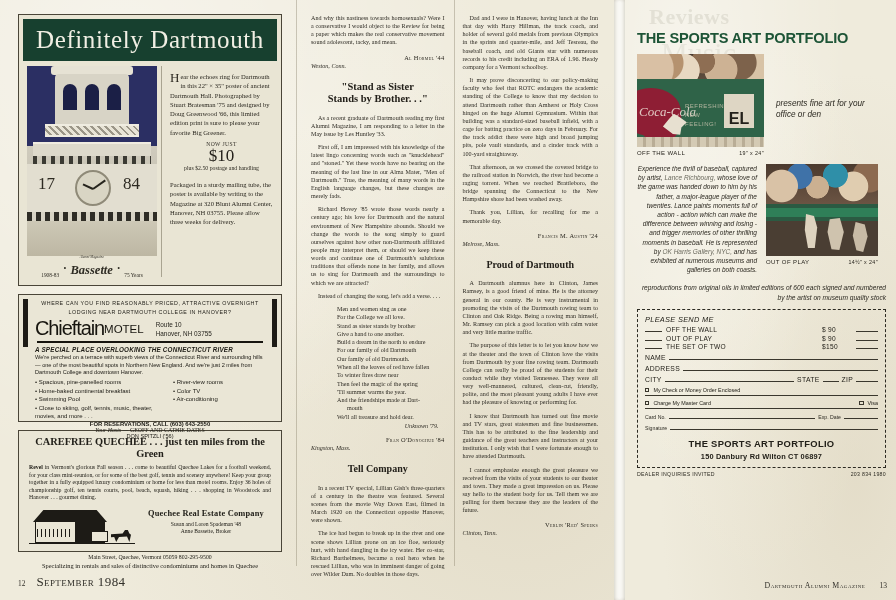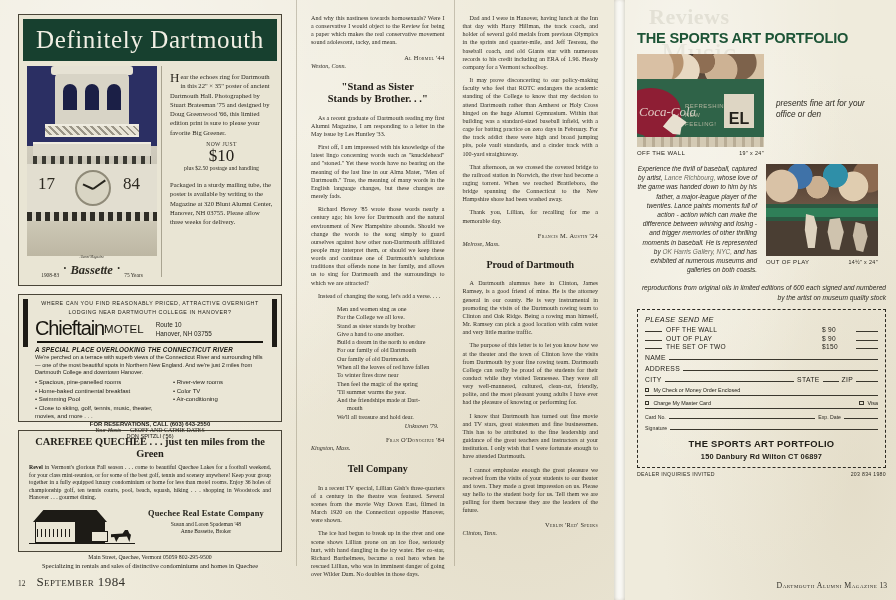--- a/index.html
+++ b/index.html
@@ -383,21 +383,21 @@
   
   .foot-left {
     position: absolute; left: 18px; bottom: 10px;
     display: flex; align-items: baseline; gap: 11px;
     color: #32302a;
   }
   .foot-left .pg { font-size: 7.4px; }
   .foot-left .nm { font-variant: small-caps; font-size: 13px; letter-spacing: .4px; }
   .foot-right {
     position: absolute; right: 9px; bottom: 10px;
-    display: flex; align-items: baseline; gap: 2px;
+    display: flex; align-items: baseline; gap: 14px;
     color: #32302a;
   }
   .foot-right .nm { font-variant: small-caps; font-size: 7.8px; letter-spacing: .5px; }
   .foot-right .pg { font-size: 7.6px; }
 
   
   #right-inner {
     position: absolute; inset: 0;
     padding: 14px 10px 0 12px;
   }

